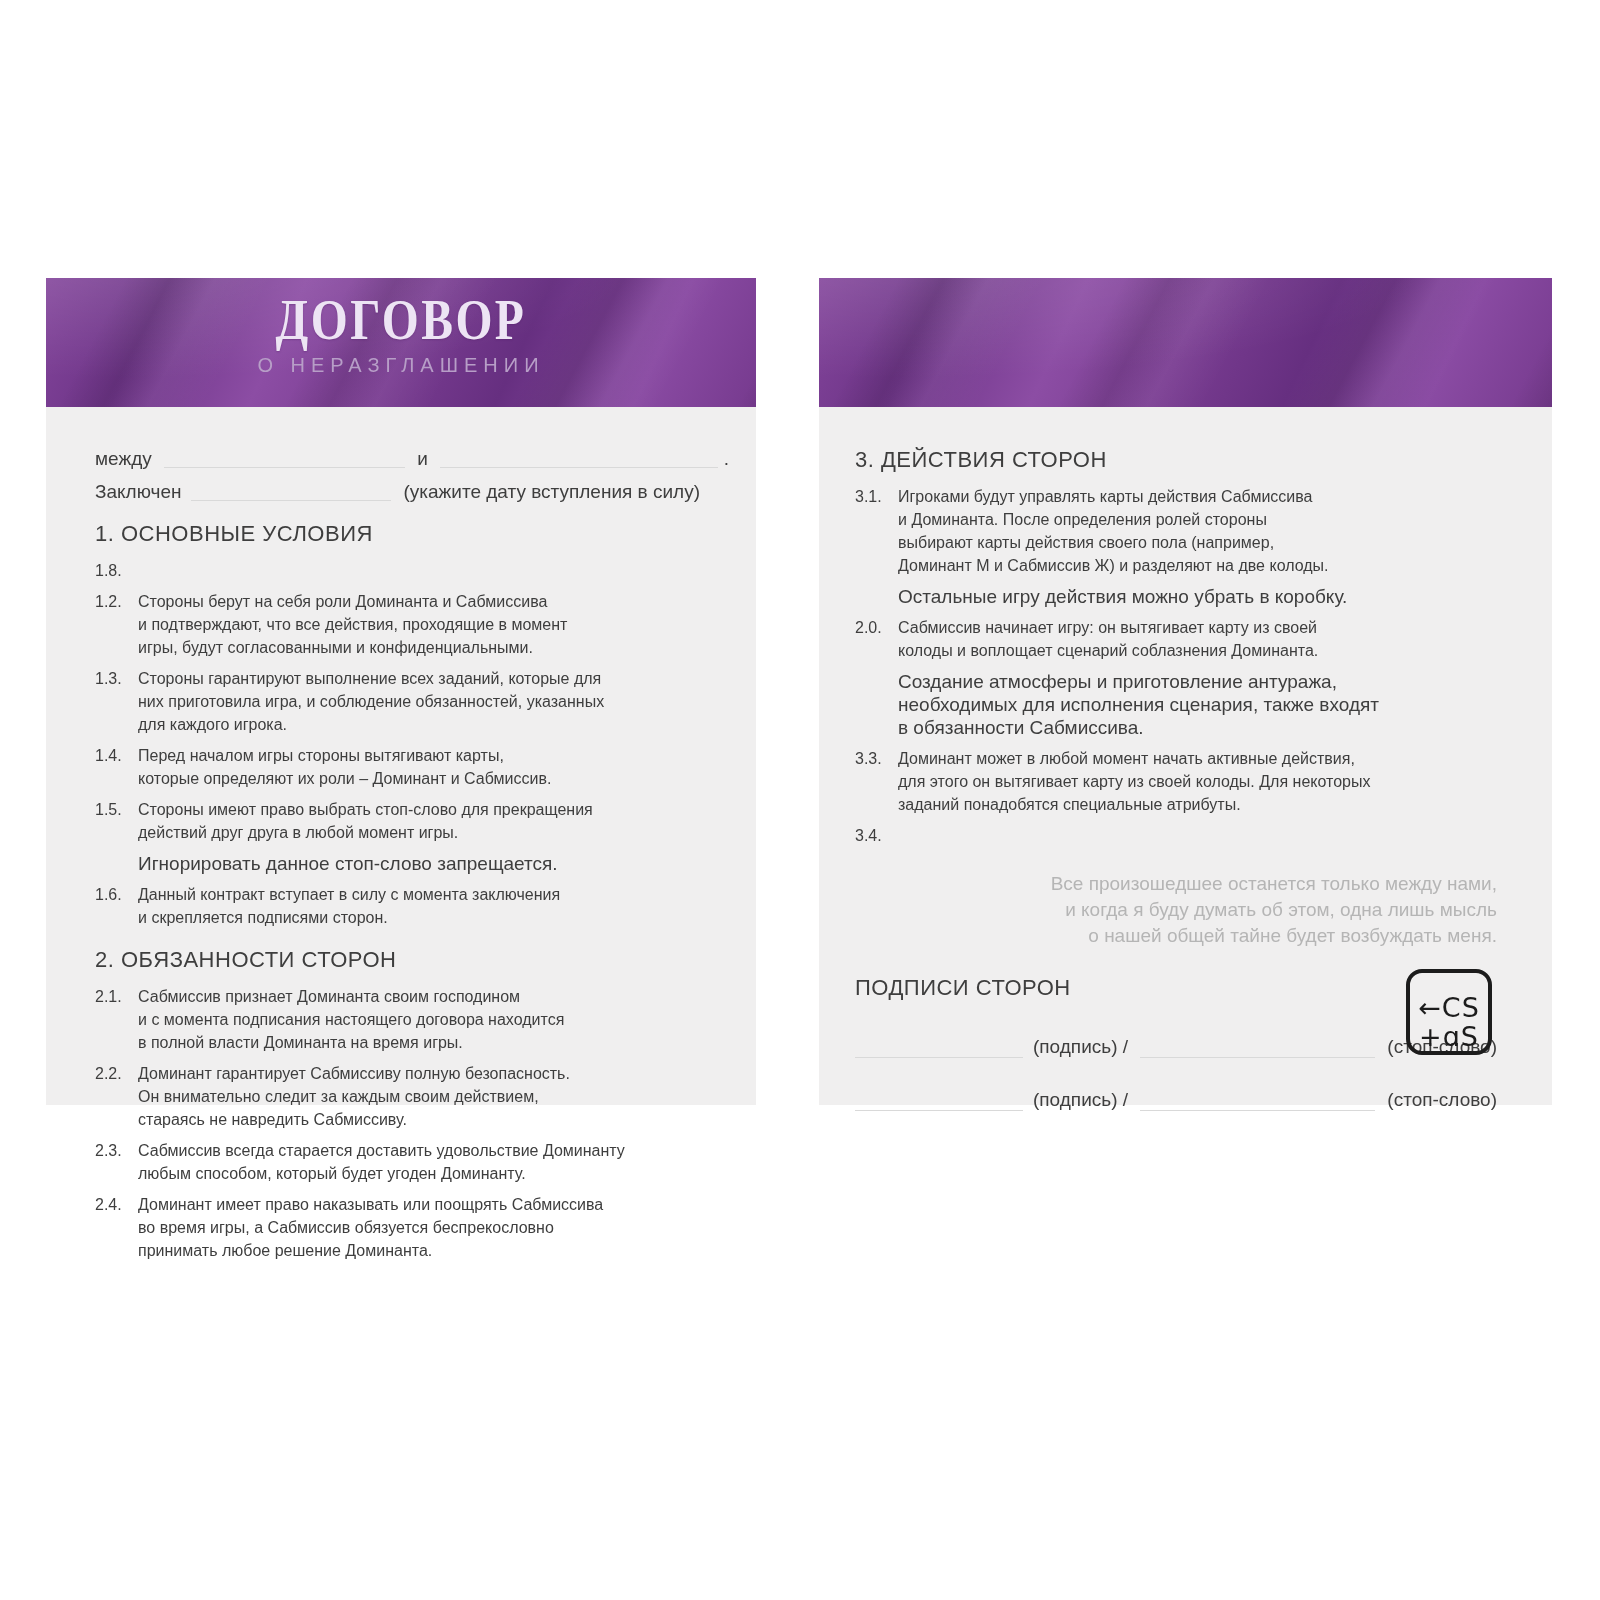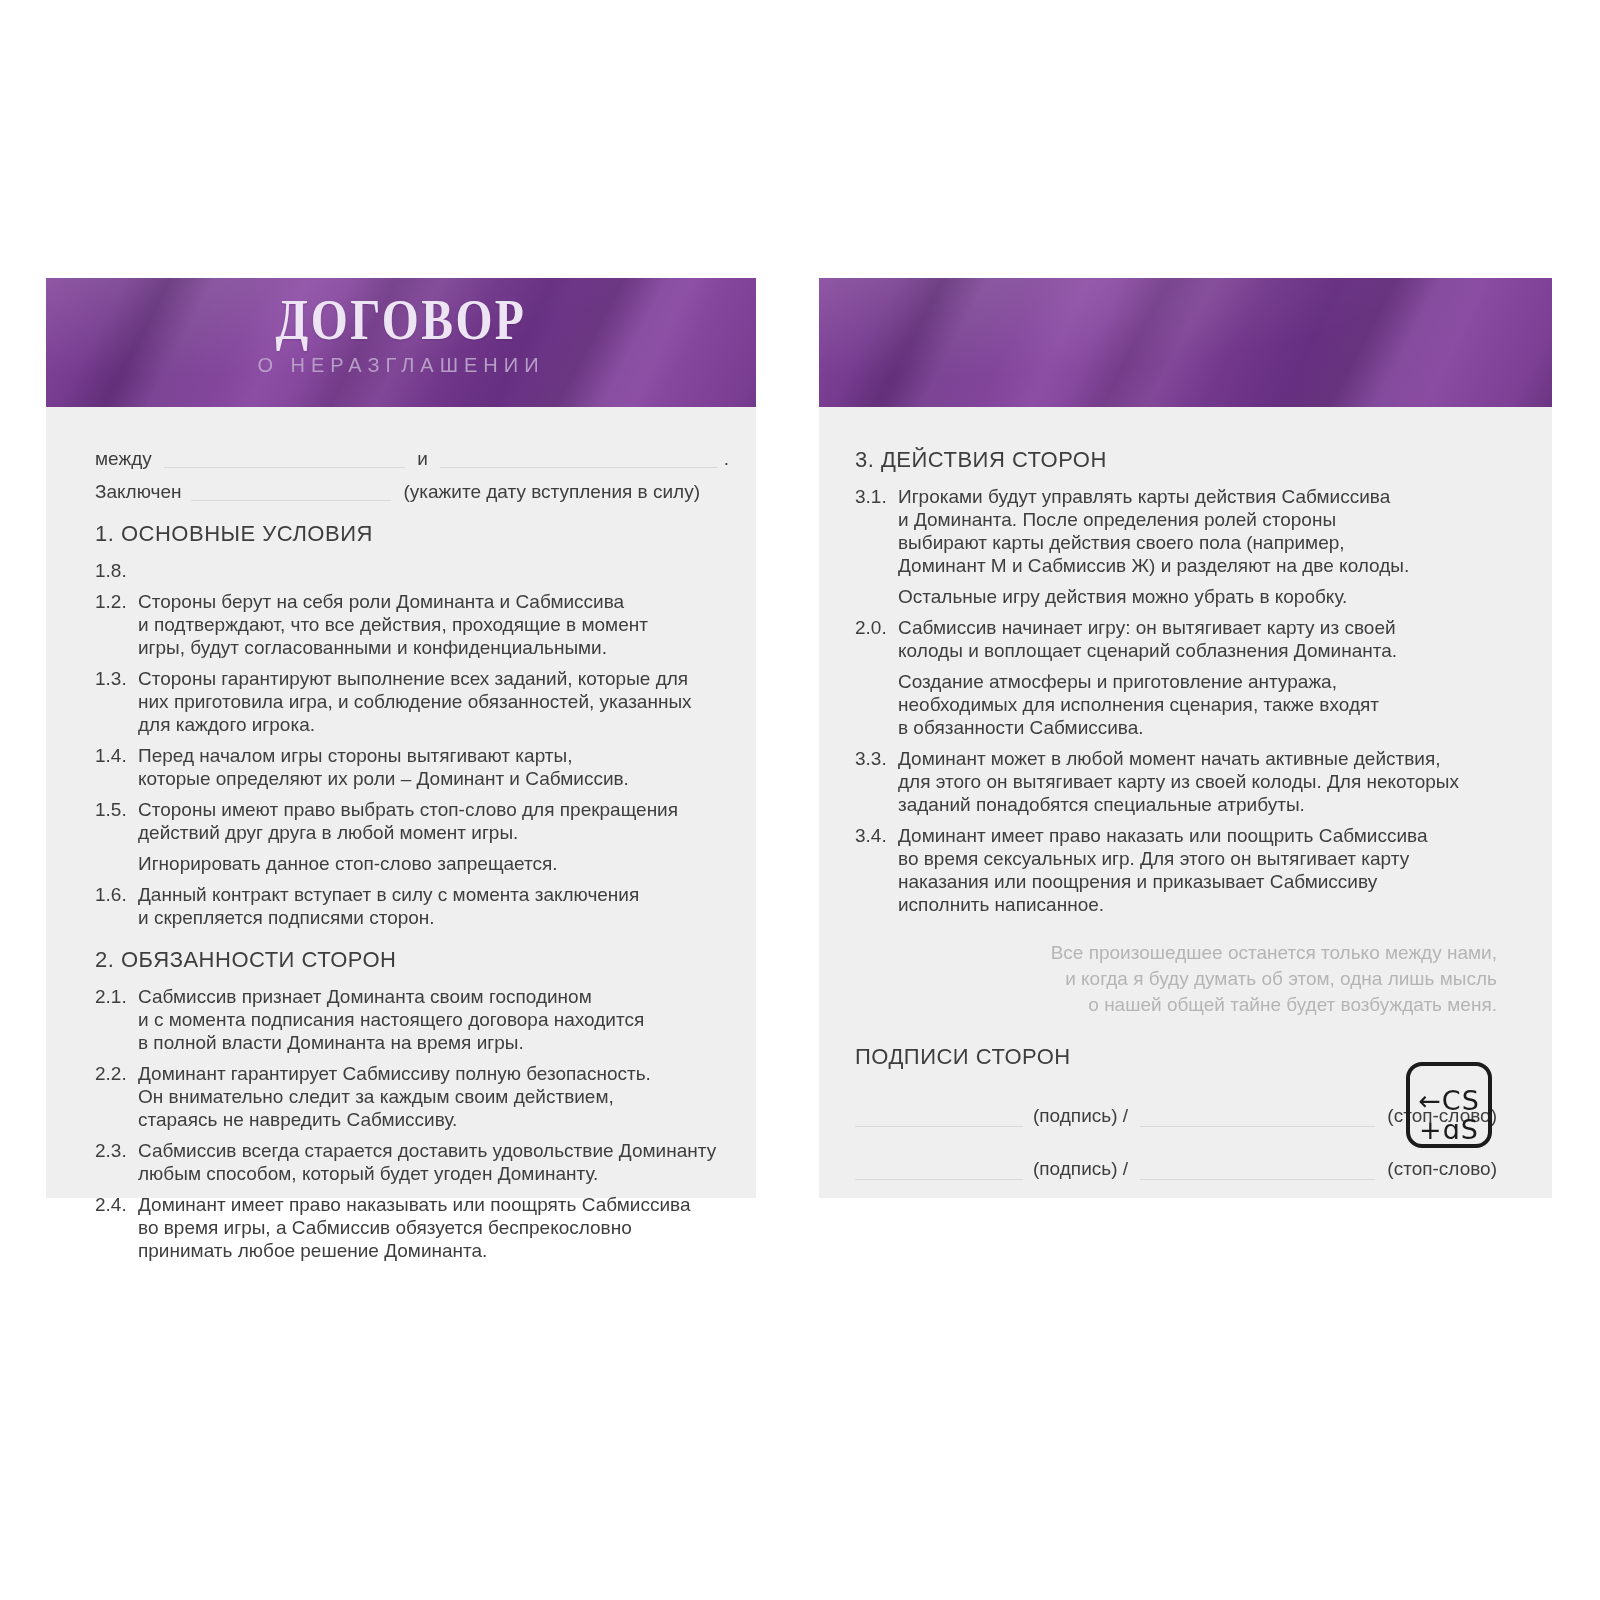--- a/index.html
+++ b/index.html
@@ -1,18 +1,18 @@
 <!DOCTYPE html>
 <html><head>
 <meta charset="utf-8">
 <style>
   html,body{margin:0;padding:0;background:#ffffff;}
   .canvas{position:relative;width:1600px;height:1600px;background:#ffffff;overflow:hidden;
           font-family:"Liberation Sans","DejaVu Sans",sans-serif;color:#3e3e3e;}
-  .page{position:absolute;top:278px;height:920px;background:#f0efef;}
+  .page{position:absolute;top:278px;height:827px;background:#f0efef;}
   .page-left{left:46px;width:710px;}
   .page-right{left:819px;width:733px;}
 
   
   .band{position:relative;height:129px;overflow:hidden;
         background:
           radial-gradient(130% 160% at 12% -10%, rgba(255,255,255,0.12), rgba(255,255,255,0) 55%),
           linear-gradient(115deg,#83459b 0%,#6d3487 16%,#8c4da4 34%,#7a3d92 50%,#662f80 66%,#8a4ba3 84%,#763a8e 100%);}
   .band::before{content:"";position:absolute;inset:0;
         background:repeating-linear-gradient(118deg,
@@ -33,21 +33,21 @@
   .frow{display:flex;align-items:flex-end;font-size:19px;line-height:23px;margin-bottom:10px;}
   .frow .lbl{flex:0 0 auto;}
   .fline{border-bottom:1.5px solid #d9d9d9;height:18px;display:inline-block;}
   .fl-date{flex:0 0 200px;margin:0 12px 2px 10px;}
   .fl-p1{flex:1 1 auto;margin:0 12px 2px 12px;}
   .fl-p2{flex:1.15 1 auto;margin:0 6px 2px 12px;}
 
   h2.sec{font-size:22px;font-weight:400;letter-spacing:0.5px;color:#3e3e3e;
          margin:18px 0 12px 0;line-height:26px;}
   .page-right h2.sec.first{margin-top:0;}
-  .item{display:flex;margin:0 0 8px 0;font-size:19px;line-height:23px;}
+  .item{display:flex;margin:0 0 8px 0;font-size:16px;line-height:23px;}
   .item .num{flex:0 0 43px;}
   .item .txt{white-space:pre-line;}
   .note{white-space:pre-line;font-size:19px;line-height:23px;margin:2px 0 8px 43px;}
 
   .quote{white-space:pre-line;text-align:right;color:#b5b5b5;
          font-size:19px;line-height:26px;margin-top:24px;}
 
   h2.signs{font-size:22px;font-weight:400;letter-spacing:0.5px;margin:26px 0 0 0;line-height:26px;}
   .sigrow{display:flex;align-items:flex-end;font-size:19px;line-height:23px;}
   .sigrow.first{margin-top:34px;}
@@ -177,24 +177,20 @@
 необходимых для исполнения сценария, также входят
 в обязанности Сабмиссива.</p>
       <div class="item">
         <span class="num">3.3.</span>
         <span class="txt">Доминант может в любой момент начать активные действия,
 для этого он вытягивает карту из своей колоды. Для некоторых
 заданий понадобятся специальные атрибуты.</span>
       </div>
       <div class="item">
         <span class="num">3.4.</span>
-        <span class="txt">Доминант имеет право наказать или поощрить Сабмиссива
-во время сексуальных игр. Для этого он вытягивает карту
-наказания или поощрения и приказывает Сабмиссиву
-исполнить написанное.</span>
       </div>
 
       <div class="quote">Все произошедшее останется только между нами,
 и когда я буду думать об этом, одна лишь мысль
 о нашей общей тайне будет возбуждать меня.</div>
 
       <h2 class="signs">ПОДПИСИ СТОРОН</h2>
 
       <div class="sigrow first">
         <span class="sigline sg1"></span>

